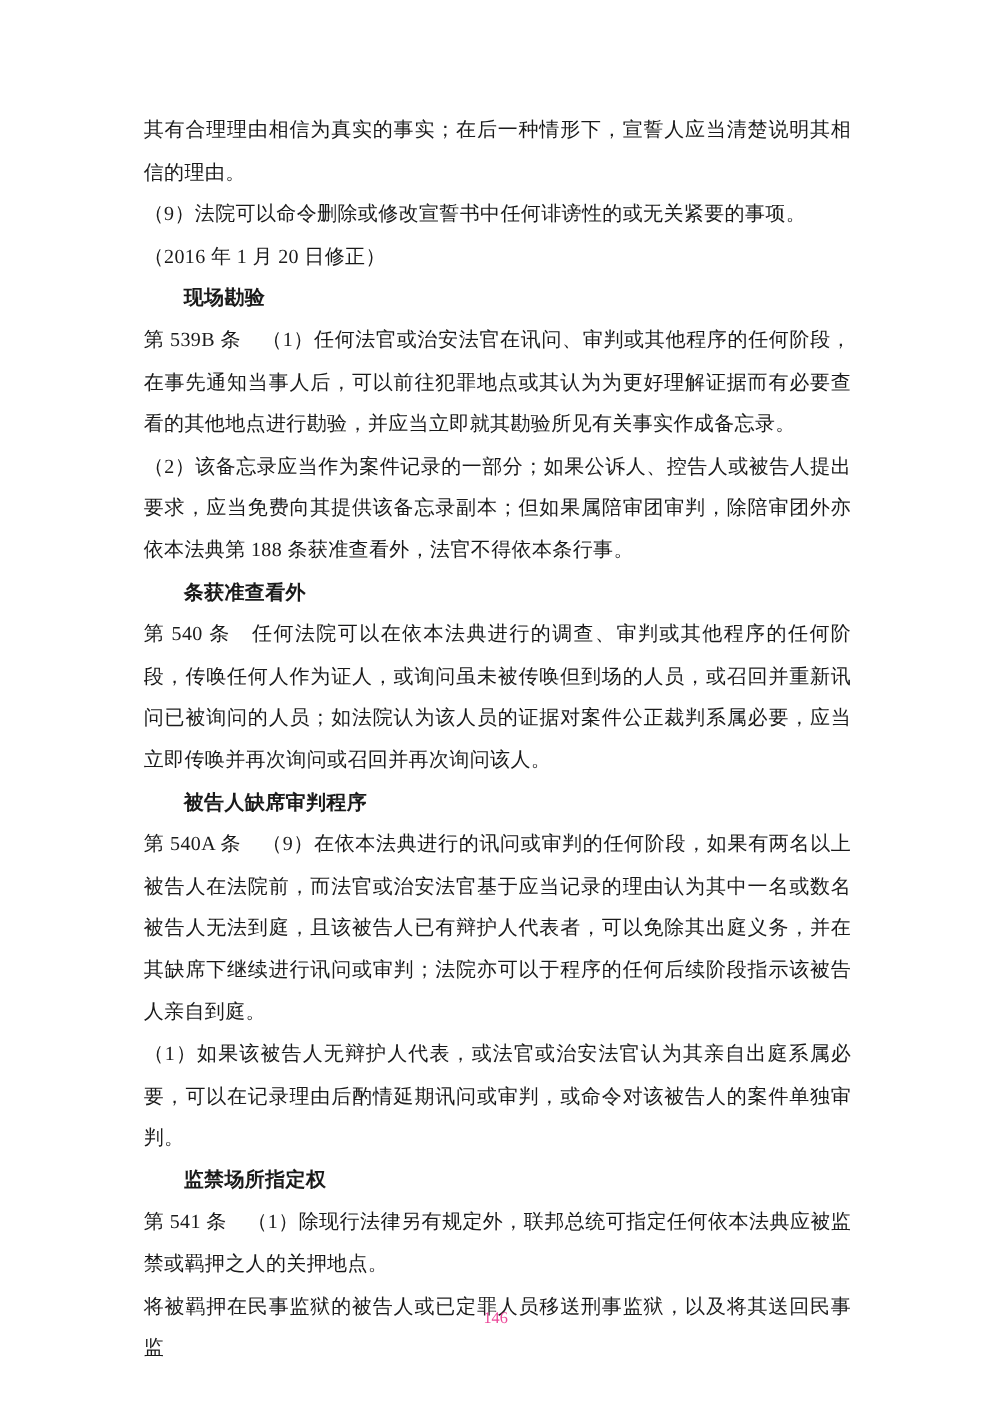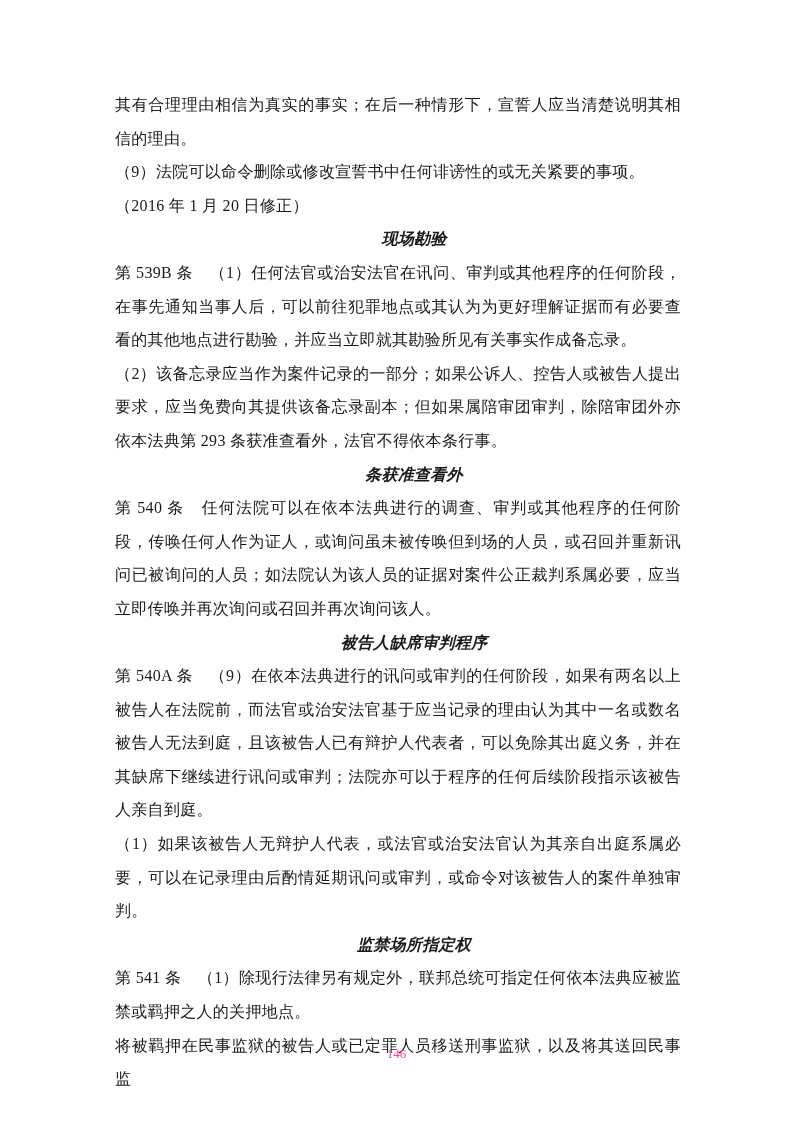--- a/index.html
+++ b/index.html
@@ -26,22 +26,21 @@
     margin: 0;
     font-size: 16px;
     line-height: 33.6px;
     text-align: justify;
     letter-spacing: 0.3px;
     word-break: break-all;
   }
   .content p.heading {
     font-weight: bold;
     text-indent: 2em;
-    text-align: center;
-    font-style: italic;
+    text-align: left;
   }
   .page-number {
     position: absolute;
     left: 0;
     right: 0;
     top: 1046px;
     text-align: center;
     font-size: 13px;
     line-height: 16px;
     color: #ec4899;
@@ -50,21 +49,21 @@
 </head>
 <body>
 
 <div class="page">
   <div class="content">
     <p>其有合理理由相信为真实的事实；在后一种情形下，宣誓人应当清楚说明其相信的理由。</p>
     <p>（9）法院可以命令删除或修改宣誓书中任何诽谤性的或无关紧要的事项。</p>
     <p>（2016 年 1 月 20 日修正）</p>
     <p class="heading">现场勘验</p>
     <p>第 539B 条　（1）任何法官或治安法官在讯问、审判或其他程序的任何阶段，在事先通知当事人后，可以前往犯罪地点或其认为为更好理解证据而有必要查看的其他地点进行勘验，并应当立即就其勘验所见有关事实作成备忘录。</p>
-    <p>（2）该备忘录应当作为案件记录的一部分；如果公诉人、控告人或被告人提出要求，应当免费向其提供该备忘录副本；但如果属陪审团审判，除陪审团外亦依本法典第 293 条获准查看外，法官不得依本条行事。</p>
+    <p>（2）该备忘录应当作为案件记录的一部分；如果公诉人、控告人或被告人提出要求，应当免费向其提供该备忘录副本；但如果属陪审团审判，除陪审团外亦依本法典第 188 条获准查看外，法官不得依本条行事。</p>
     <p class="heading">条获准查看外</p>
     <p>第 540 条　任何法院可以在依本法典进行的调查、审判或其他程序的任何阶段，传唤任何人作为证人，或询问虽未被传唤但到场的人员，或召回并重新讯问已被询问的人员；如法院认为该人员的证据对案件公正裁判系属必要，应当立即传唤并再次询问或召回并再次询问该人。</p>
     <p class="heading">被告人缺席审判程序</p>
     <p>第 540A 条　（9）在依本法典进行的讯问或审判的任何阶段，如果有两名以上被告人在法院前，而法官或治安法官基于应当记录的理由认为其中一名或数名被告人无法到庭，且该被告人已有辩护人代表者，可以免除其出庭义务，并在其缺席下继续进行讯问或审判；法院亦可以于程序的任何后续阶段指示该被告人亲自到庭。</p>
     <p>（1）如果该被告人无辩护人代表，或法官或治安法官认为其亲自出庭系属必要，可以在记录理由后酌情延期讯问或审判，或命令对该被告人的案件单独审判。</p>
     <p class="heading">监禁场所指定权</p>
     <p>第 541 条　（1）除现行法律另有规定外，联邦总统可指定任何依本法典应被监禁或羁押之人的关押地点。</p>
     <p>将被羁押在民事监狱的被告人或已定罪人员移送刑事监狱，以及将其送回民事监</p>
   </div>
   <div class="page-number">146</div>

